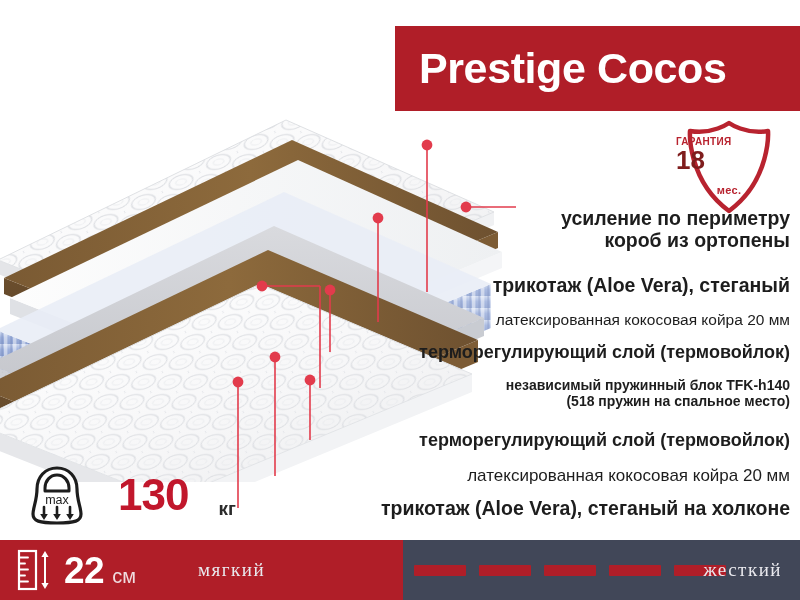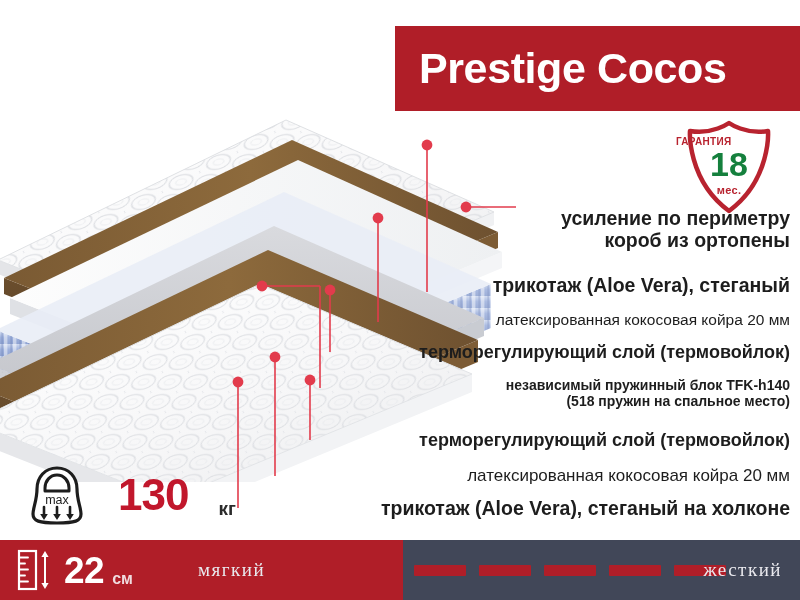--- a/index.html
+++ b/index.html
@@ -29,22 +29,22 @@
   }
 
   
   .warranty{position:absolute;left:676px;top:118px;width:106px;height:98px;}
   .warranty svg{display:block;width:106px;height:98px;}
   .warranty .w-top{
     position:absolute;left:0;top:18px;width:106px;
     font-size:10px;font-weight:bold;color:#b8232f;letter-spacing:.3px;
   }
   .warranty .w-num{
-    position:absolute;left:0;top:29px;width:106px;text-align:center;
-    font-size:34px;font-weight:bold;color:#15803d;line-height:1.05;
+    position:absolute;left:0;top:29px;width:106px;text-align:left;
+    font-size:26px;font-weight:bold;color:#7f1d1d;line-height:1.05;
   }
   .warranty .w-bot{
     position:absolute;left:0;top:66px;width:106px;text-align:center;
     font-size:11px;font-weight:bold;color:#b8232f;letter-spacing:.3px;
   }
 
   
   .mattress{position:absolute;left:-14px;top:92px;width:520px;height:390px;}
   .mattress svg{display:block;}
 
@@ -83,21 +83,21 @@
     align-self:flex-end;padding-bottom:8px;
   }
 
   
   .bottombar{position:absolute;left:0;top:540px;width:800px;height:60px;display:flex;}
   .bb-red{width:403px;height:60px;background:#b01e28;display:flex;align-items:center;}
   .bb-navy{flex:1;height:60px;background:#414758;display:flex;align-items:center;position:relative;font-family:Liberation Serif, serif;}
   .ruler-ico{width:40px;height:44px;margin-left:16px;position:relative;}
   .ruler-ico svg{display:block;}
   .bb-h{font-size:37px;font-weight:bold;color:#fff;margin-left:8px;line-height:1;letter-spacing:-0.5px;}
-  .bb-hu{font-size:16px;font-weight:bold;color:#f0dcdf;margin-left:8px;align-self:flex-end;padding-bottom:12px;}
+  .bb-hu{font-size:20px;font-weight:normal;color:#f0dcdf;margin-left:8px;align-self:flex-end;padding-bottom:12px;}
   .soft-lbl{
     position:absolute;left:-205px;font-size:19px;color:#e9e9ee;letter-spacing:1.5px;
     font-weight:normal;
   }
   .hard-lbl{
     position:absolute;right:18px;font-size:19px;color:#e9e9ee;letter-spacing:1.5px;
     font-weight:normal;
   }
   .scale{position:absolute;left:11px;display:flex;gap:13px;}
   .seg{width:52px;height:11px;background:#b01e28;border-radius:1px;}

